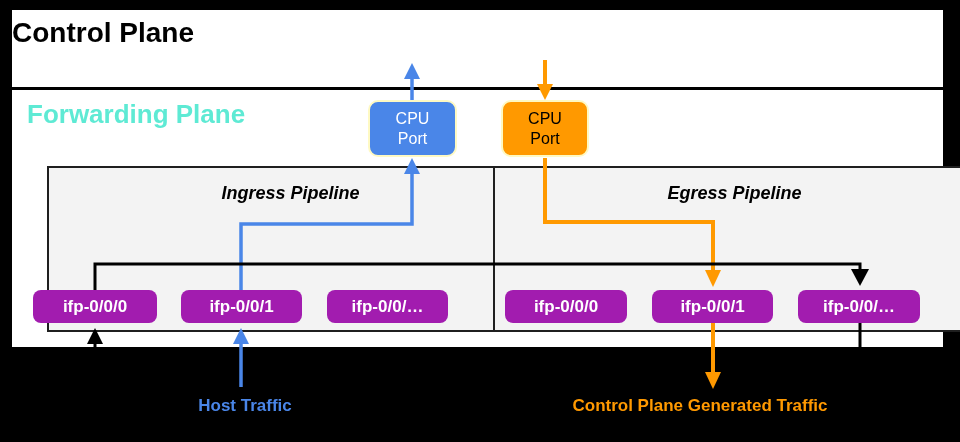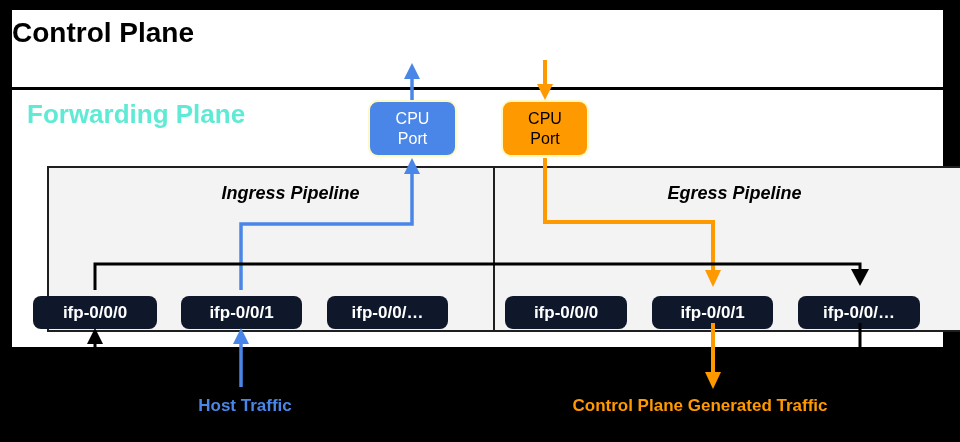--- a/index.html
+++ b/index.html
@@ -21,21 +21,21 @@
     position:absolute;top:166px;height:166px;background:#f3f3f3;
     border:2px solid #1f1f1f;box-sizing:border-box;z-index:1;
   }
   .pipeline.ingress{left:23px;width:487px;margin-left:24px;}
   .pipeline.egress{left:493px;width:483px;}
   .pipeline-title{
     position:absolute;left:0;top:15px;width:100%;text-align:center;
     font-size:18px;font-weight:bold;font-style:italic;color:#000;
   }
   .chip{
-    position:absolute;top:296px;height:33px;background:#0f172a;border-radius:8px;
+    position:absolute;top:290px;height:33px;background:#a21caf;border-radius:8px;
     color:#fff;font-size:17px;font-weight:bold;display:flex;align-items:center;
     justify-content:center;z-index:2;box-sizing:border-box;
   }
   .chip.i0{left:33px;width:124px;}
   .chip.i1{left:181px;width:121px;}
   .chip.i2{left:327px;width:121px;}
   .chip.e0{left:505px;width:122px;}
   .chip.e1{left:652px;width:121px;}
   .chip.e2{left:798px;width:122px;}
   .cpu{

